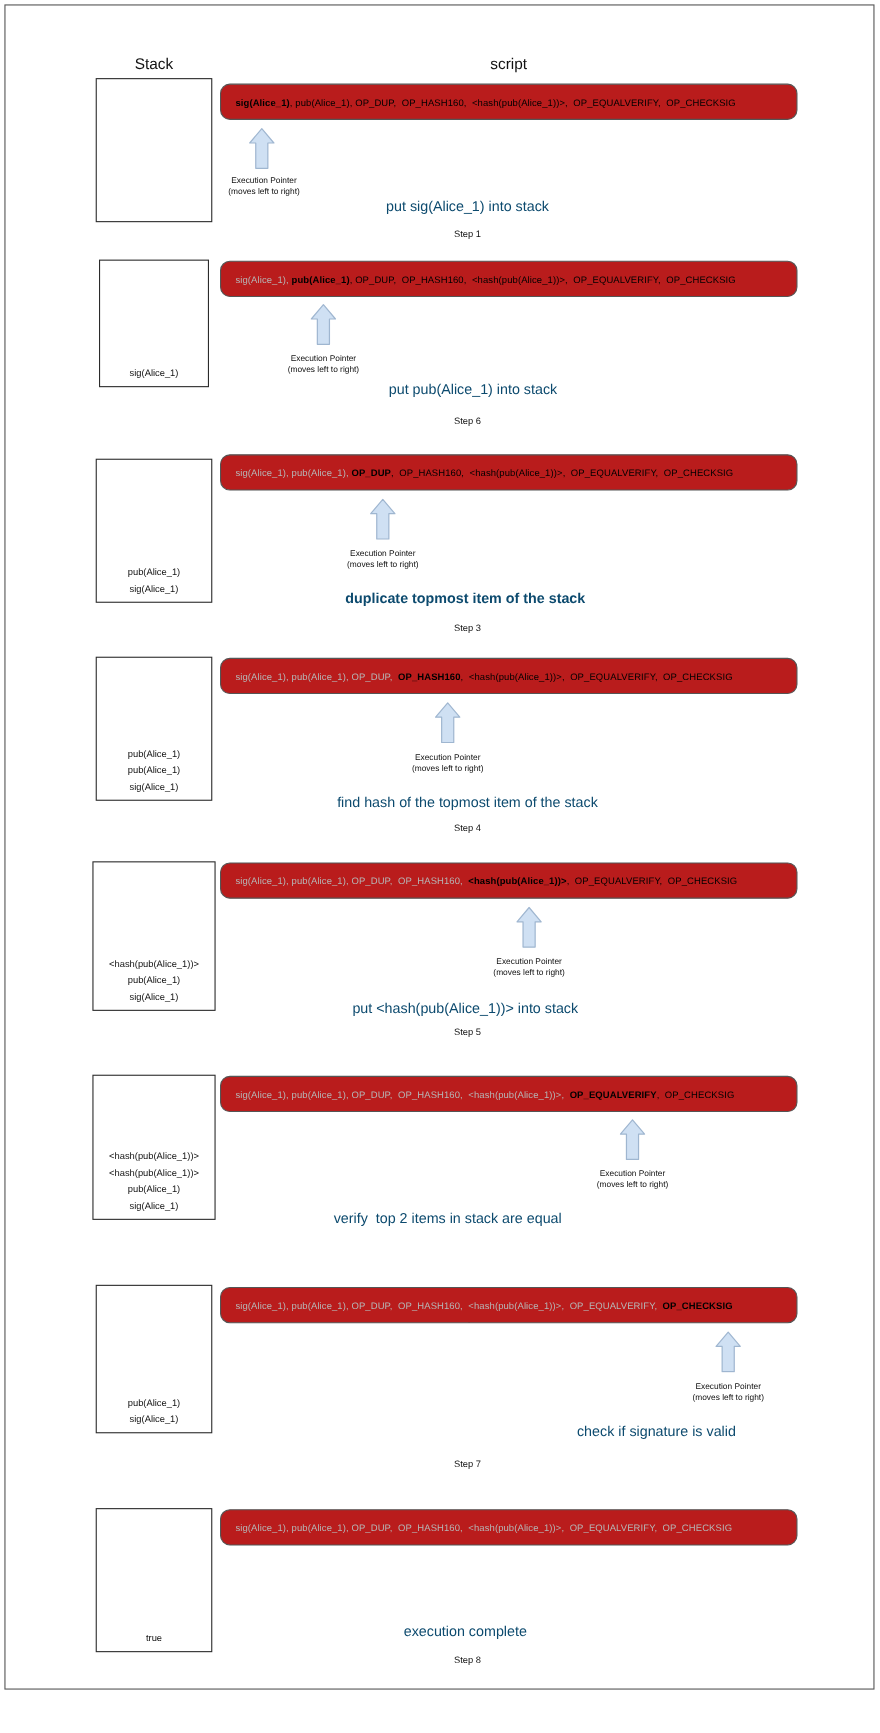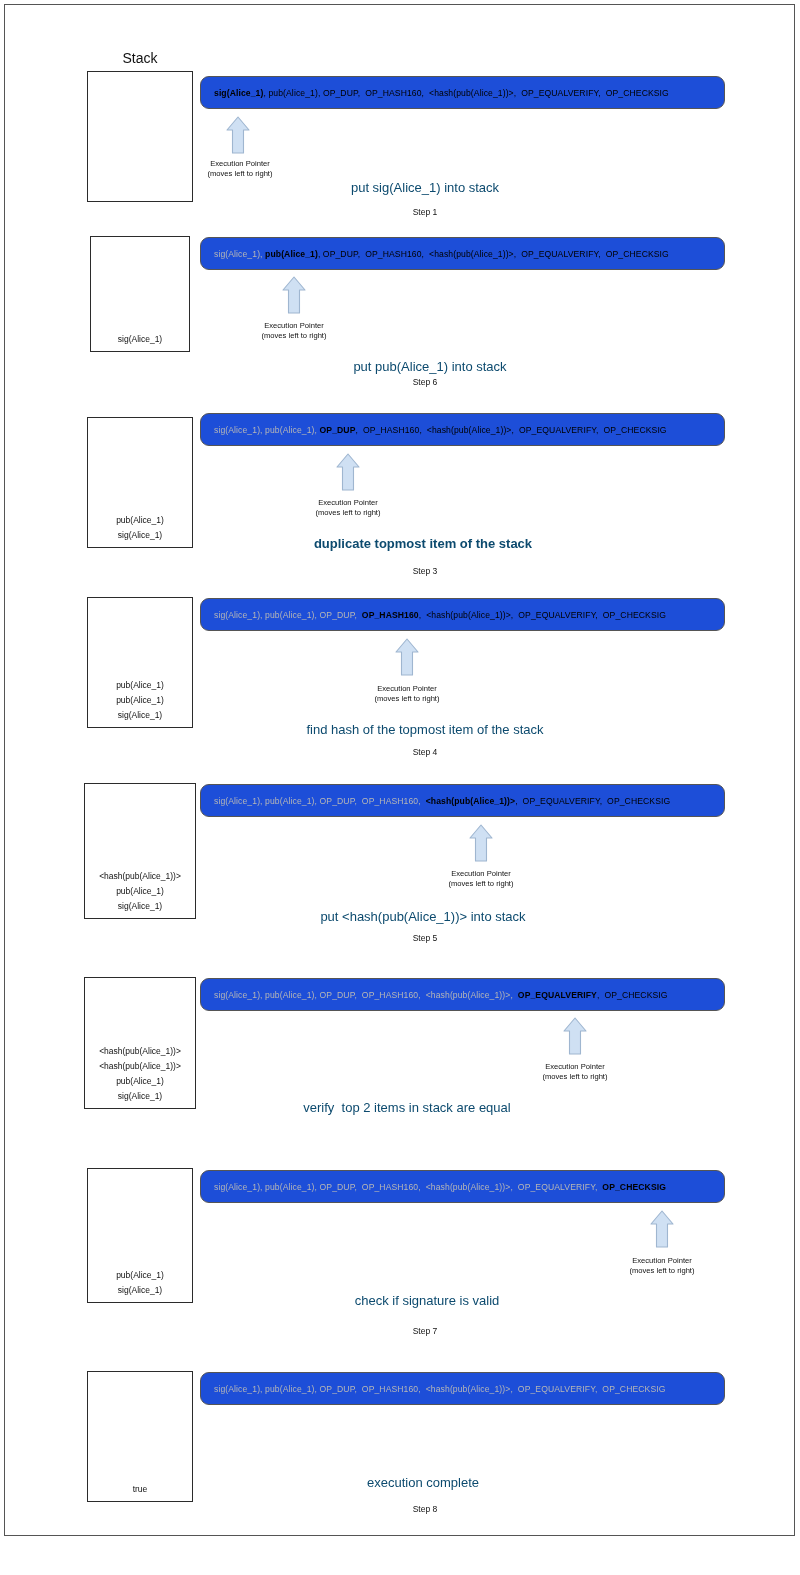--- a/index.html
+++ b/index.html
@@ -27,21 +27,21 @@
     align-items:center;padding-bottom:4px;
   }
   .stack-item{
     font-size:8.5px;color:#111;line-height:15px;white-space:nowrap;
     text-align:center;
   }
 
   
   .script-pill{
     position:absolute;left:195px;width:525px;height:33px;
-    border:1.2px solid #555;border-radius:9px;background:#1d4ed8;
+    border:1.2px solid #555;border-radius:9px;background:#b91c1c;
     box-sizing:border-box;
     display:flex;align-items:center;
   }
   .script-text{
     padding-left:13px;font-size:8.6px;letter-spacing:.1px;white-space:nowrap;
   }
   .tok{color:#000;}
   .tok.done{color:#b6b6b6;}
   .tok.active{color:#000;font-weight:bold;}
   .sep{color:#000;}
@@ -61,20 +61,21 @@
   }
   .stepnum{
     position:absolute;font-size:8.5px;color:#111;text-align:center;width:200px;
   }
 </style>
 </head>
 <body>
 
 <div class="page-frame">
   <div class="col-head" id="head-stack">Stack</div>
+  <div class="col-head" id="head-script">script</div>
   <div id="steps-root">
       <div class="step">
         <div class="stack-box" style="left: 82px; top: 66px; width: 106px; height: 131px; border-color: rgb(43, 43, 43);"></div>
         <div class="script-pill" style="top: 71px;">
           <div class="script-text"><span class="tok active">sig(Alice_1)</span><span class="sep">, </span><span class="tok">pub(Alice_1)</span><span class="sep">, </span><span class="tok">OP_DUP</span><span class="sep">,&nbsp; </span><span class="tok">OP_HASH160</span><span class="sep">,&nbsp; </span><span class="tok">&lt;hash(pub(Alice_1))&gt;</span><span class="sep">,&nbsp; </span><span class="tok">OP_EQUALVERIFY</span><span class="sep">,&nbsp; </span><span class="tok">OP_CHECKSIG</span></div>
         </div>
         <div class="arrow" style="left: 221px; top: 111px;">
           <svg viewBox="0 0 24 38" xmlns="http://www.w3.org/2000/svg">
             <path d="M12 1 L23 14 L17.5 14 L17.5 37 L6.5 37 L6.5 14 L1 14 Z" fill="#cfe0f3" stroke="#9fb6d0" stroke-width="1.1" stroke-linejoin="round"></path>
           </svg>
@@ -95,21 +96,21 @@
         </div>
         <div class="arrow" style="left: 277px; top: 271px;">
           <svg viewBox="0 0 24 38" xmlns="http://www.w3.org/2000/svg">
             <path d="M12 1 L23 14 L17.5 14 L17.5 37 L6.5 37 L6.5 14 L1 14 Z" fill="#cfe0f3" stroke="#9fb6d0" stroke-width="1.1" stroke-linejoin="round"></path>
           </svg>
         </div>
         <div class="ptr-label" style="left: 214px; top: 316px;">
           <div>Execution Pointer</div>
           <div>(moves left to right)</div>
         </div>
-        <div class="caption" style="left: 195px; top: 354px;">put pub(Alice_1) into stack</div>
+        <div class="caption" style="left: 195px; top: 341px;">put pub(Alice_1) into stack</div>
         <div class="stepnum" style="left: 320px; top: 372px;">Step 6</div>
       </div>
       <div class="step">
         <div class="stack-box" style="left: 82px; top: 412px; width: 106px; height: 131px; border-color: rgb(43, 43, 43);">
           <div class="stack-item">pub(Alice_1)</div>
           <div class="stack-item">sig(Alice_1)</div>
         </div>
         <div class="script-pill" style="top: 408px;">
           <div class="script-text"><span class="tok done">sig(Alice_1)</span><span class="sep done">, </span><span class="tok done">pub(Alice_1)</span><span class="sep done">, </span><span class="tok active">OP_DUP</span><span class="sep">,&nbsp; </span><span class="tok">OP_HASH160</span><span class="sep">,&nbsp; </span><span class="tok">&lt;hash(pub(Alice_1))&gt;</span><span class="sep">,&nbsp; </span><span class="tok">OP_EQUALVERIFY</span><span class="sep">,&nbsp; </span><span class="tok">OP_CHECKSIG</span></div>
         </div>
@@ -199,21 +200,21 @@
         </div>
         <div class="arrow" style="left: 645px; top: 1205px;">
           <svg viewBox="0 0 24 38" xmlns="http://www.w3.org/2000/svg">
             <path d="M12 1 L23 14 L17.5 14 L17.5 37 L6.5 37 L6.5 14 L1 14 Z" fill="#cfe0f3" stroke="#9fb6d0" stroke-width="1.1" stroke-linejoin="round"></path>
           </svg>
         </div>
         <div class="ptr-label" style="left: 582px; top: 1251px;">
           <div>Execution Pointer</div>
           <div>(moves left to right)</div>
         </div>
-        <div class="caption" style="left: 192px; top: 1288px;">check if signature is valid</div>
+        <div class="caption" style="left: 204px; top: 1288px; text-align: right;">check if signature is valid</div>
         <div class="stepnum" style="left: 320px; top: 1321px;">Step 7</div>
       </div>
       <div class="step">
         <div class="stack-box" style="left: 82px; top: 1366px; width: 106px; height: 131px; border-color: rgb(43, 43, 43);">
           <div class="stack-item">true</div>
         </div>
         <div class="script-pill" style="top: 1367px;">
           <div class="script-text"><span class="tok done">sig(Alice_1)</span><span class="sep done">, </span><span class="tok done">pub(Alice_1)</span><span class="sep done">, </span><span class="tok done">OP_DUP</span><span class="sep done">,&nbsp; </span><span class="tok done">OP_HASH160</span><span class="sep done">,&nbsp; </span><span class="tok done">&lt;hash(pub(Alice_1))&gt;</span><span class="sep done">,&nbsp; </span><span class="tok done">OP_EQUALVERIFY</span><span class="sep done">,&nbsp; </span><span class="tok done">OP_CHECKSIG</span></div>
         </div>
         <div class="caption" style="left: 188px; top: 1470px;">execution complete</div>

